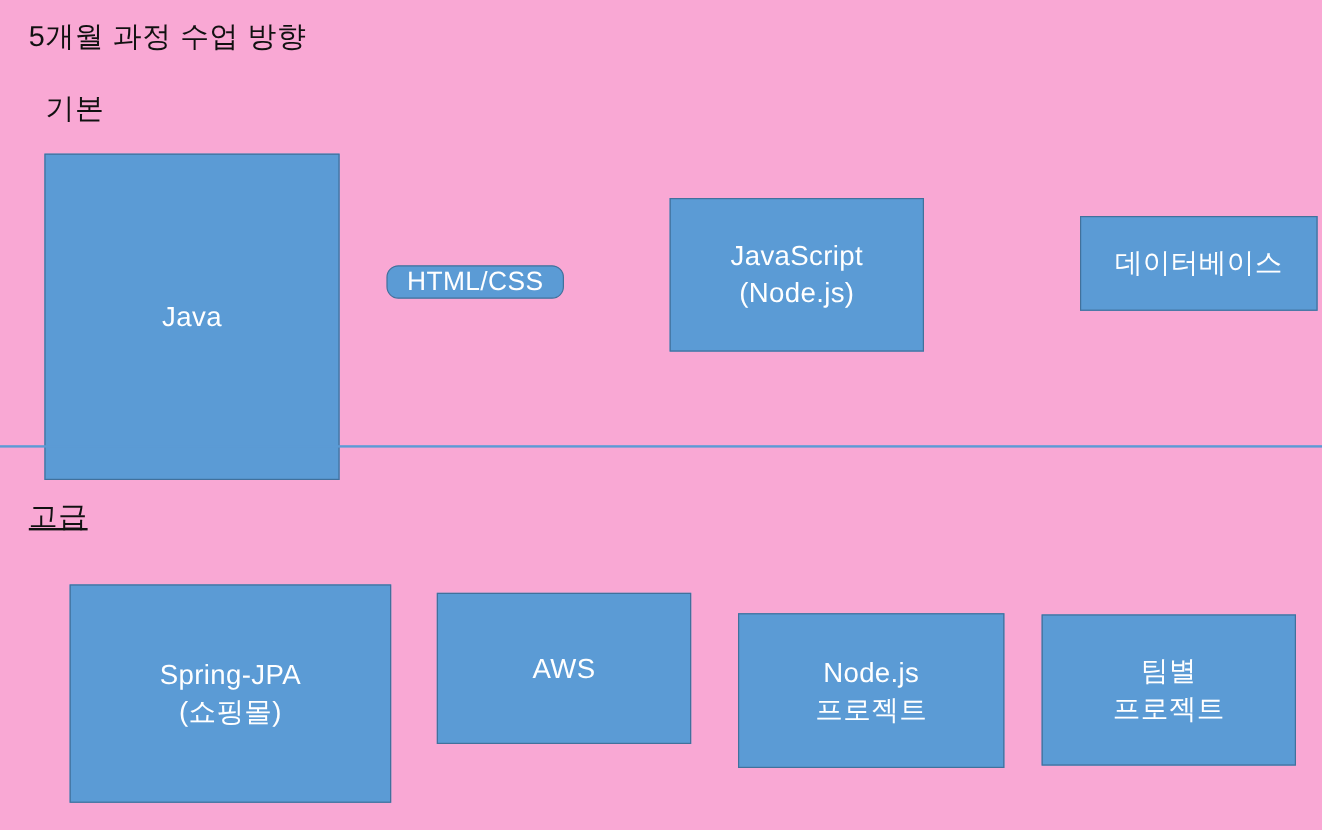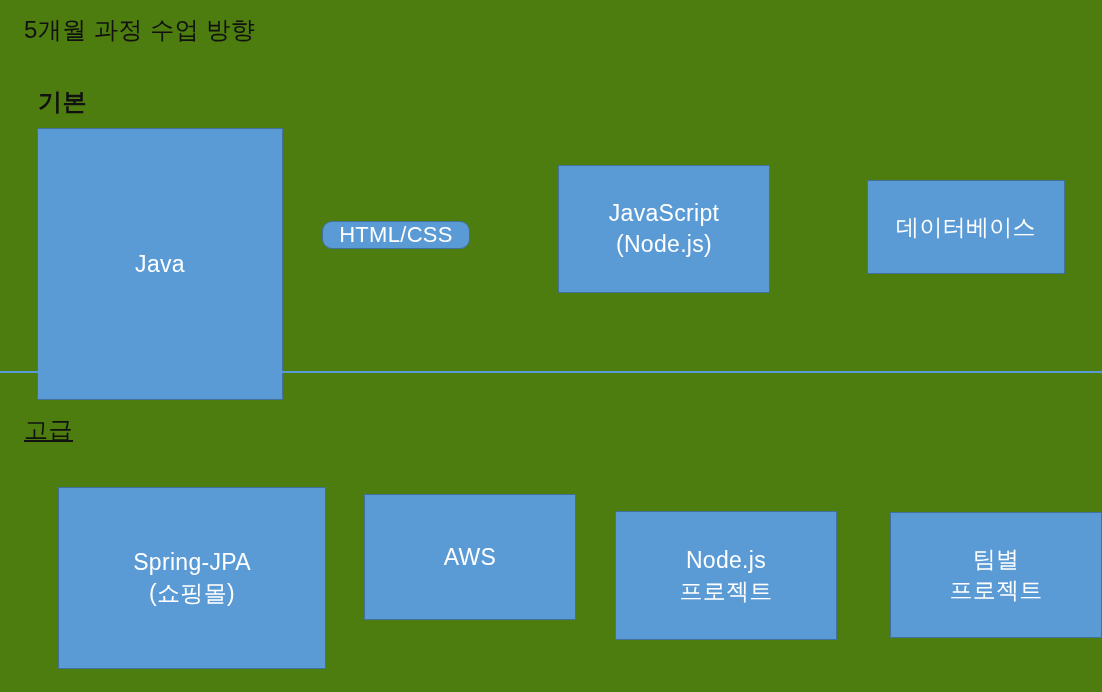--- a/index.html
+++ b/index.html
@@ -4,39 +4,39 @@
 <style>
   html, body {
     margin: 0;
     padding: 0;
     background: #ffffff;
   }
   .canvas {
     position: relative;
     width: 1102px;
     height: 692px;
-    background: #4d7c0f;
+    background: #f9a8d4;
     overflow: hidden;
     font-family: "Liberation Sans", sans-serif;
   }
   .slide-title {
     position: absolute;
     left: 24px;
     top: 14px;
     font-size: 24px;
     color: #111111;
     letter-spacing: 0.5px;
   }
   .section-label {
     position: absolute;
     font-size: 24px;
     color: #111111;
     letter-spacing: 0.5px;
   }
-  .label-basic { left: 38px; top: 86px; font-weight: bold; }
+  .label-basic { left: 38px; top: 74px; }
   .label-advanced { left: 24px; top: 414px; text-decoration: underline; }
   .divider {
     position: absolute;
     left: 0;
     top: 371px;
     width: 1102px;
     height: 0;
     border-top: 2px solid #5b9bd5;
   }
   .box {
@@ -50,25 +50,25 @@
     text-align: center;
     color: #ffffff;
     font-size: 23px;
     line-height: 31px;
     white-space: pre-line;
     letter-spacing: 0.3px;
   }
   .box-java       { left: 37px;  top: 128px; width: 246px; height: 272px; }
   .box-htmlcss    { left: 322px; top: 221px; width: 148px; height: 28px; font-size: 22px; line-height: 26px; border-radius: 10px; }
   .box-javascript { left: 558px; top: 165px; width: 212px; height: 128px; }
-  .box-database   { left: 867px; top: 180px; width: 198px; height: 94px; }
+  .box-database   { left: 900px; top: 180px; width: 198px; height: 79px; }
   .box-spring     { left: 58px;  top: 487px; width: 268px; height: 182px; }
   .box-aws        { left: 364px; top: 494px; width: 212px; height: 126px; }
   .box-nodejs     { left: 615px; top: 511px; width: 222px; height: 129px; }
-  .box-team       { left: 868px; top: 512px; width: 212px; height: 126px; margin-left: 22px; }
+  .box-team       { left: 868px; top: 512px; width: 212px; height: 126px; }
 </style>
 </head>
 <body>
 
 <div class="canvas">
 
   <div class="slide-title">5개월 과정 수업 방향</div>
 
   <div class="section-label label-basic">기본</div>
 

